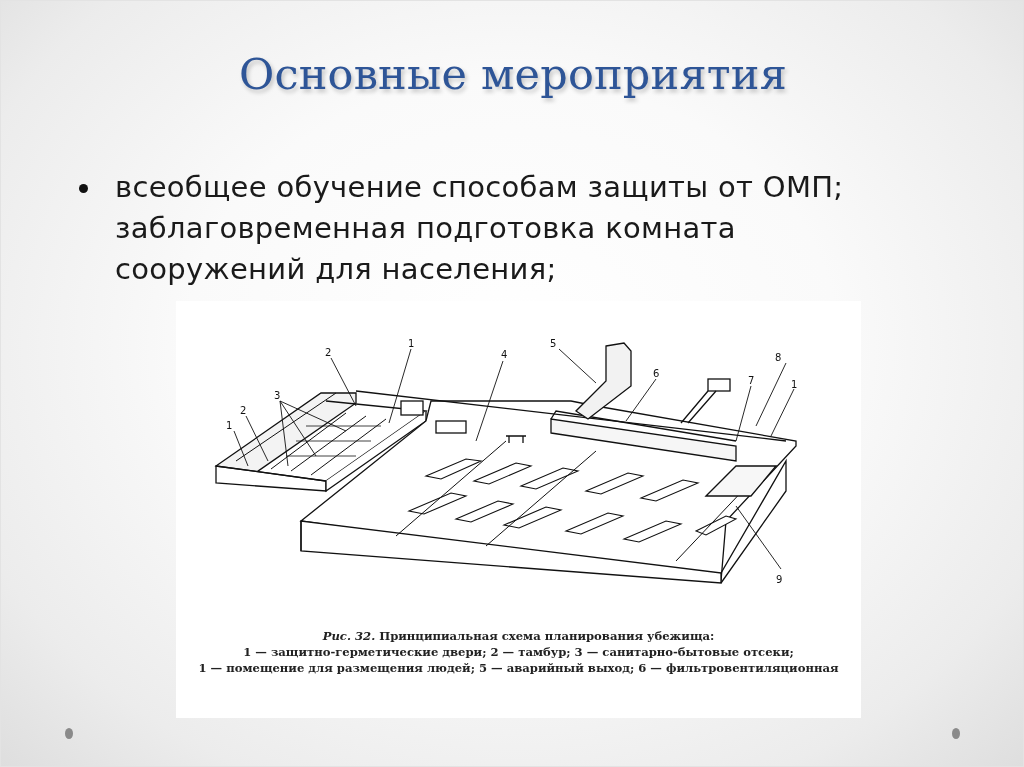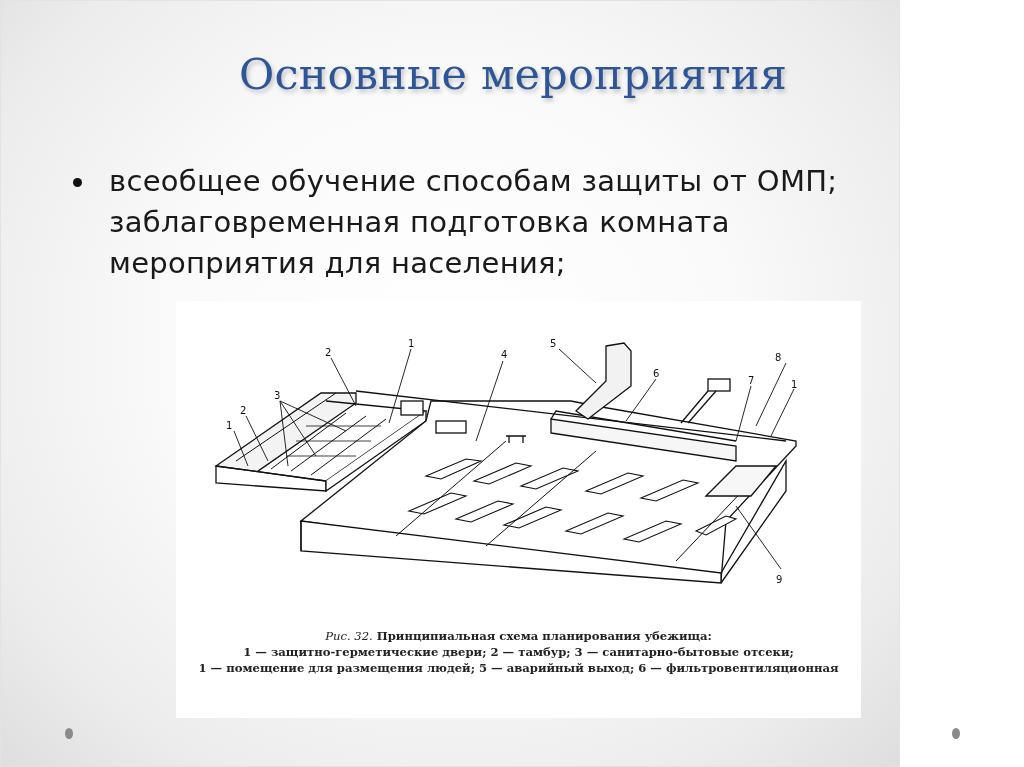--- a/index.html
+++ b/index.html
@@ -1,36 +1,36 @@
 <!DOCTYPE html>
 <html><head>
 <meta charset="utf-8">
 <style>
   html, body { margin: 0; padding: 0; }
   body {
     width: 1024px; height: 767px; overflow: hidden;
     font-family: "DejaVu Sans", sans-serif;
   }
   .slide {
-    position: relative; width: 900px; height: 767px;
+    position: relative; width: 1024px; height: 767px;
     background: radial-gradient(ellipse at 50% 45%, #ffffff 0%, #fafafa 45%, #ececec 80%, #dedede 100%);
     box-sizing: border-box;
     border: 1px solid #e3e3e3;
   }
   .title {
     position: absolute; left: 0; top: 48px; width: 1024px;
     text-align: center;
     font-family: "DejaVu Serif", "Liberation Serif", serif;
     font-size: 43px; color: #2e5597;
     text-shadow: 2px 3px 4px rgba(0,0,0,0.22);
     letter-spacing: 0.2px;
   }
   .bullets {
     position: absolute; left: 56px; top: 150px; width: 900px;
-    margin: 10px; padding: 0; list-style: none;
+    margin: 16px; padding: 0; list-style: none;
   }
   .bullet {
     position: relative; padding-left: 42px;
     font-family: "DejaVu Sans", sans-serif;
     font-size: 29px; line-height: 41px; color: #1a1a1a;
     letter-spacing: 0.3px;
   }
   .bullet-dot {
     position: absolute; left: 6px; top: 17px;
     width: 9px; height: 9px; border-radius: 50%; background: #111;
@@ -39,21 +39,21 @@
     position: absolute; left: 175px; top: 300px; width: 685px; height: 417px;
     background: #ffffff;
   }
   .figure svg { position: absolute; left: 0; top: 0; }
   .caption {
     position: absolute; left: 0; top: 327px; width: 685px;
     text-align: center;
     font-family: "DejaVu Serif", "Liberation Serif", serif;
     font-size: 11.6px; line-height: 16px; color: #222; font-weight: bold;
   }
-  .caption .fig-no { font-style: italic; font-weight: normal; }
+  .caption .fig-no { font-style: italic; font-weight: bold; }
   .caption .fig-title { font-weight: bold; }
   .caption div { white-space: nowrap; }
   .nav-dot {
     position: absolute; width: 8px; height: 11px; border-radius: 50%;
     background: #8a8a8a; top: 727px;
   }
   .nav-left { left: 64px; }
   .nav-right { left: 951px; }
   .label { font-family: "DejaVu Sans", sans-serif; font-size: 10px; fill: #111; }
 </style>
@@ -62,21 +62,21 @@
 
 <div class="slide">
 
   <div class="title">Основные мероприятия</div>
 
   <ul class="bullets">
     <li class="bullet">
       <span class="bullet-dot"></span>
       <div>всеобщее обучение способам защиты от ОМП;</div>
       <div>заблаговременная подготовка комната</div>
-      <div>мероприятия для населения;</div>
+      <div>сооружений для населения;</div>
     </li>
   </ul>
 
   <div class="figure">
     <svg width="685" height="320" viewBox="0 0 685 320" fill="none" stroke="#111" stroke-width="1.3">
 
       <path d="M40 165 L145 92 L180 92 L180 102 L75 175 Z" fill="#f3f3f3"></path>
       <path d="M40 165 L40 182 L150 190 L150 180 Z" fill="#fff"></path>
       <path d="M40 165 L150 180 L250 110 L150 100"></path>
       <path d="M150 180 L150 190 L250 120 L250 110" fill="#fff"></path>

